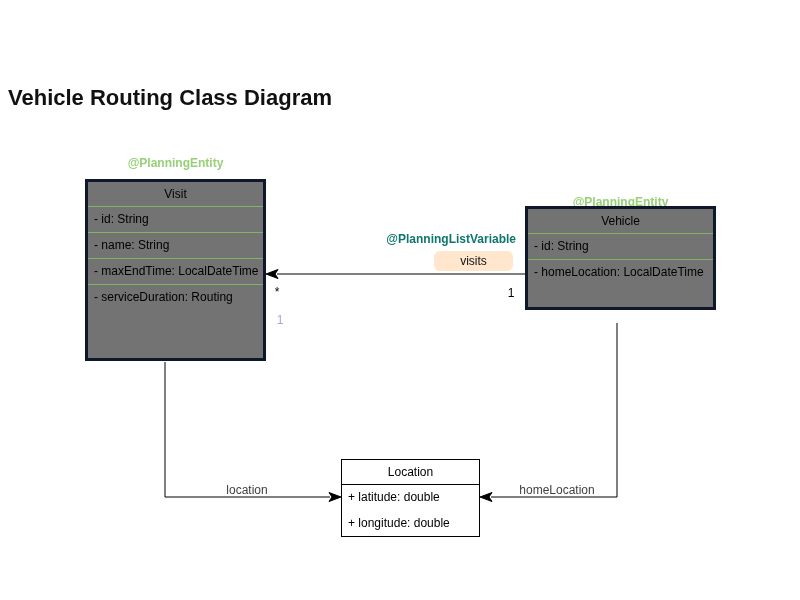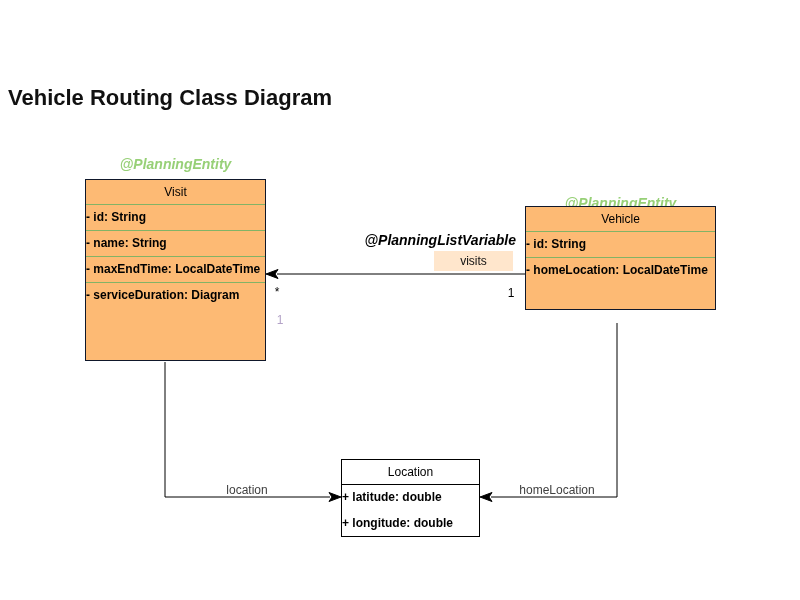--- a/index.html
+++ b/index.html
@@ -2,35 +2,35 @@
 <html><head>
 <meta charset="utf-8">
 <style>
   html,body{margin:0;padding:0;background:#ffffff;}
   body{width:800px;height:600px;position:relative;overflow:hidden;
        font-family:"Liberation Sans",sans-serif;color:#000;}
   .canvas{position:absolute;inset:0;}
   .title{position:absolute;left:0;top:85px;width:800px;text-align:left;
          font-size:22px;font-weight:bold;color:#111;padding-left:8px;}
   .uml-class{position:absolute;box-sizing:border-box;font-size:12px;}
-  .uml-class.green{background:#fdba74;border:1px solid #0f172a;}
+  .uml-class.green{background:#737373;border:3px solid #0f172a;}
   .uml-class.plain{background:#ffffff;border:1px solid #000000;}
   .uml-header{height:25px;line-height:25px;text-align:center;box-sizing:border-box;}
   .green .uml-header{border-bottom:1px solid #82b366;}
   .plain .uml-header{border-bottom:1px solid #000000;}
-  .uml-row{height:26px;line-height:25px;box-sizing:border-box;
-           white-space:nowrap;overflow:hidden;font-weight:bold;}
+  .uml-row{height:26px;line-height:25px;padding-left:6px;box-sizing:border-box;
+           white-space:nowrap;overflow:hidden;}
   .green .uml-row{border-bottom:1px solid #82b366;}
   .green .uml-row:last-child{border-bottom:none;}
   .plain .uml-row{border-bottom:none;}
-  .annotation{position:absolute;font-weight:bold;font-size:14px;white-space:nowrap;font-style:italic;}
+  .annotation{position:absolute;font-weight:bold;font-size:12px;white-space:nowrap;}
   .annotation.green-text{color:#97d077;}
-  .annotation.orange-text{color:#000000;}
+  .annotation.orange-text{color:#0f766e;}
   .badge{position:absolute;left:434px;top:251px;width:79px;height:20px;
-         background:#ffe6cc;border-radius:0;text-align:center;
+         background:#ffe6cc;border-radius:6px;text-align:center;
          font-size:12px;line-height:20px;color:#111;}
   .edge-label{position:absolute;font-size:12px;color:#404040;text-align:center;white-space:nowrap;}
   .mult{position:absolute;font-size:12px;color:#000;text-align:center;width:16px;}
   .mult.purple{color:#b3a2c7;}
   svg.overlay{position:absolute;left:0;top:0;pointer-events:none;}
 </style>
 </head>
 <body>
 
 <div class="canvas">
@@ -54,21 +54,21 @@
       <path d="M480,497 L492,492.5 L489,497 L492,501.5 Z" fill="#000" stroke="#000"></path>
     </g>
   </svg>
 
   <div class="annotation green-text" style="left:85px;top:156px;width:181px;text-align:center;">@PlanningEntity</div>
   <div class="uml-class green" style="left:85px;top:179px;width:181px;height:182px;">
     <div class="uml-header">Visit</div>
     <div class="uml-row">- id: String</div>
     <div class="uml-row">- name: String</div>
     <div class="uml-row">- maxEndTime: LocalDateTime</div>
-    <div class="uml-row">- serviceDuration: Diagram</div>
+    <div class="uml-row">- serviceDuration: Routing</div>
   </div>
 
   <div class="annotation green-text" style="left:525px;top:195px;width:191px;text-align:center;">@PlanningEntity</div>
   <div class="uml-class green" style="left:525px;top:206px;width:191px;height:104px;">
     <div class="uml-header">Vehicle</div>
     <div class="uml-row">- id: String</div>
     <div class="uml-row">- homeLocation: LocalDateTime</div>
   </div>
 
   <div class="uml-class plain" style="left:341px;top:459px;width:139px;height:78px;">

